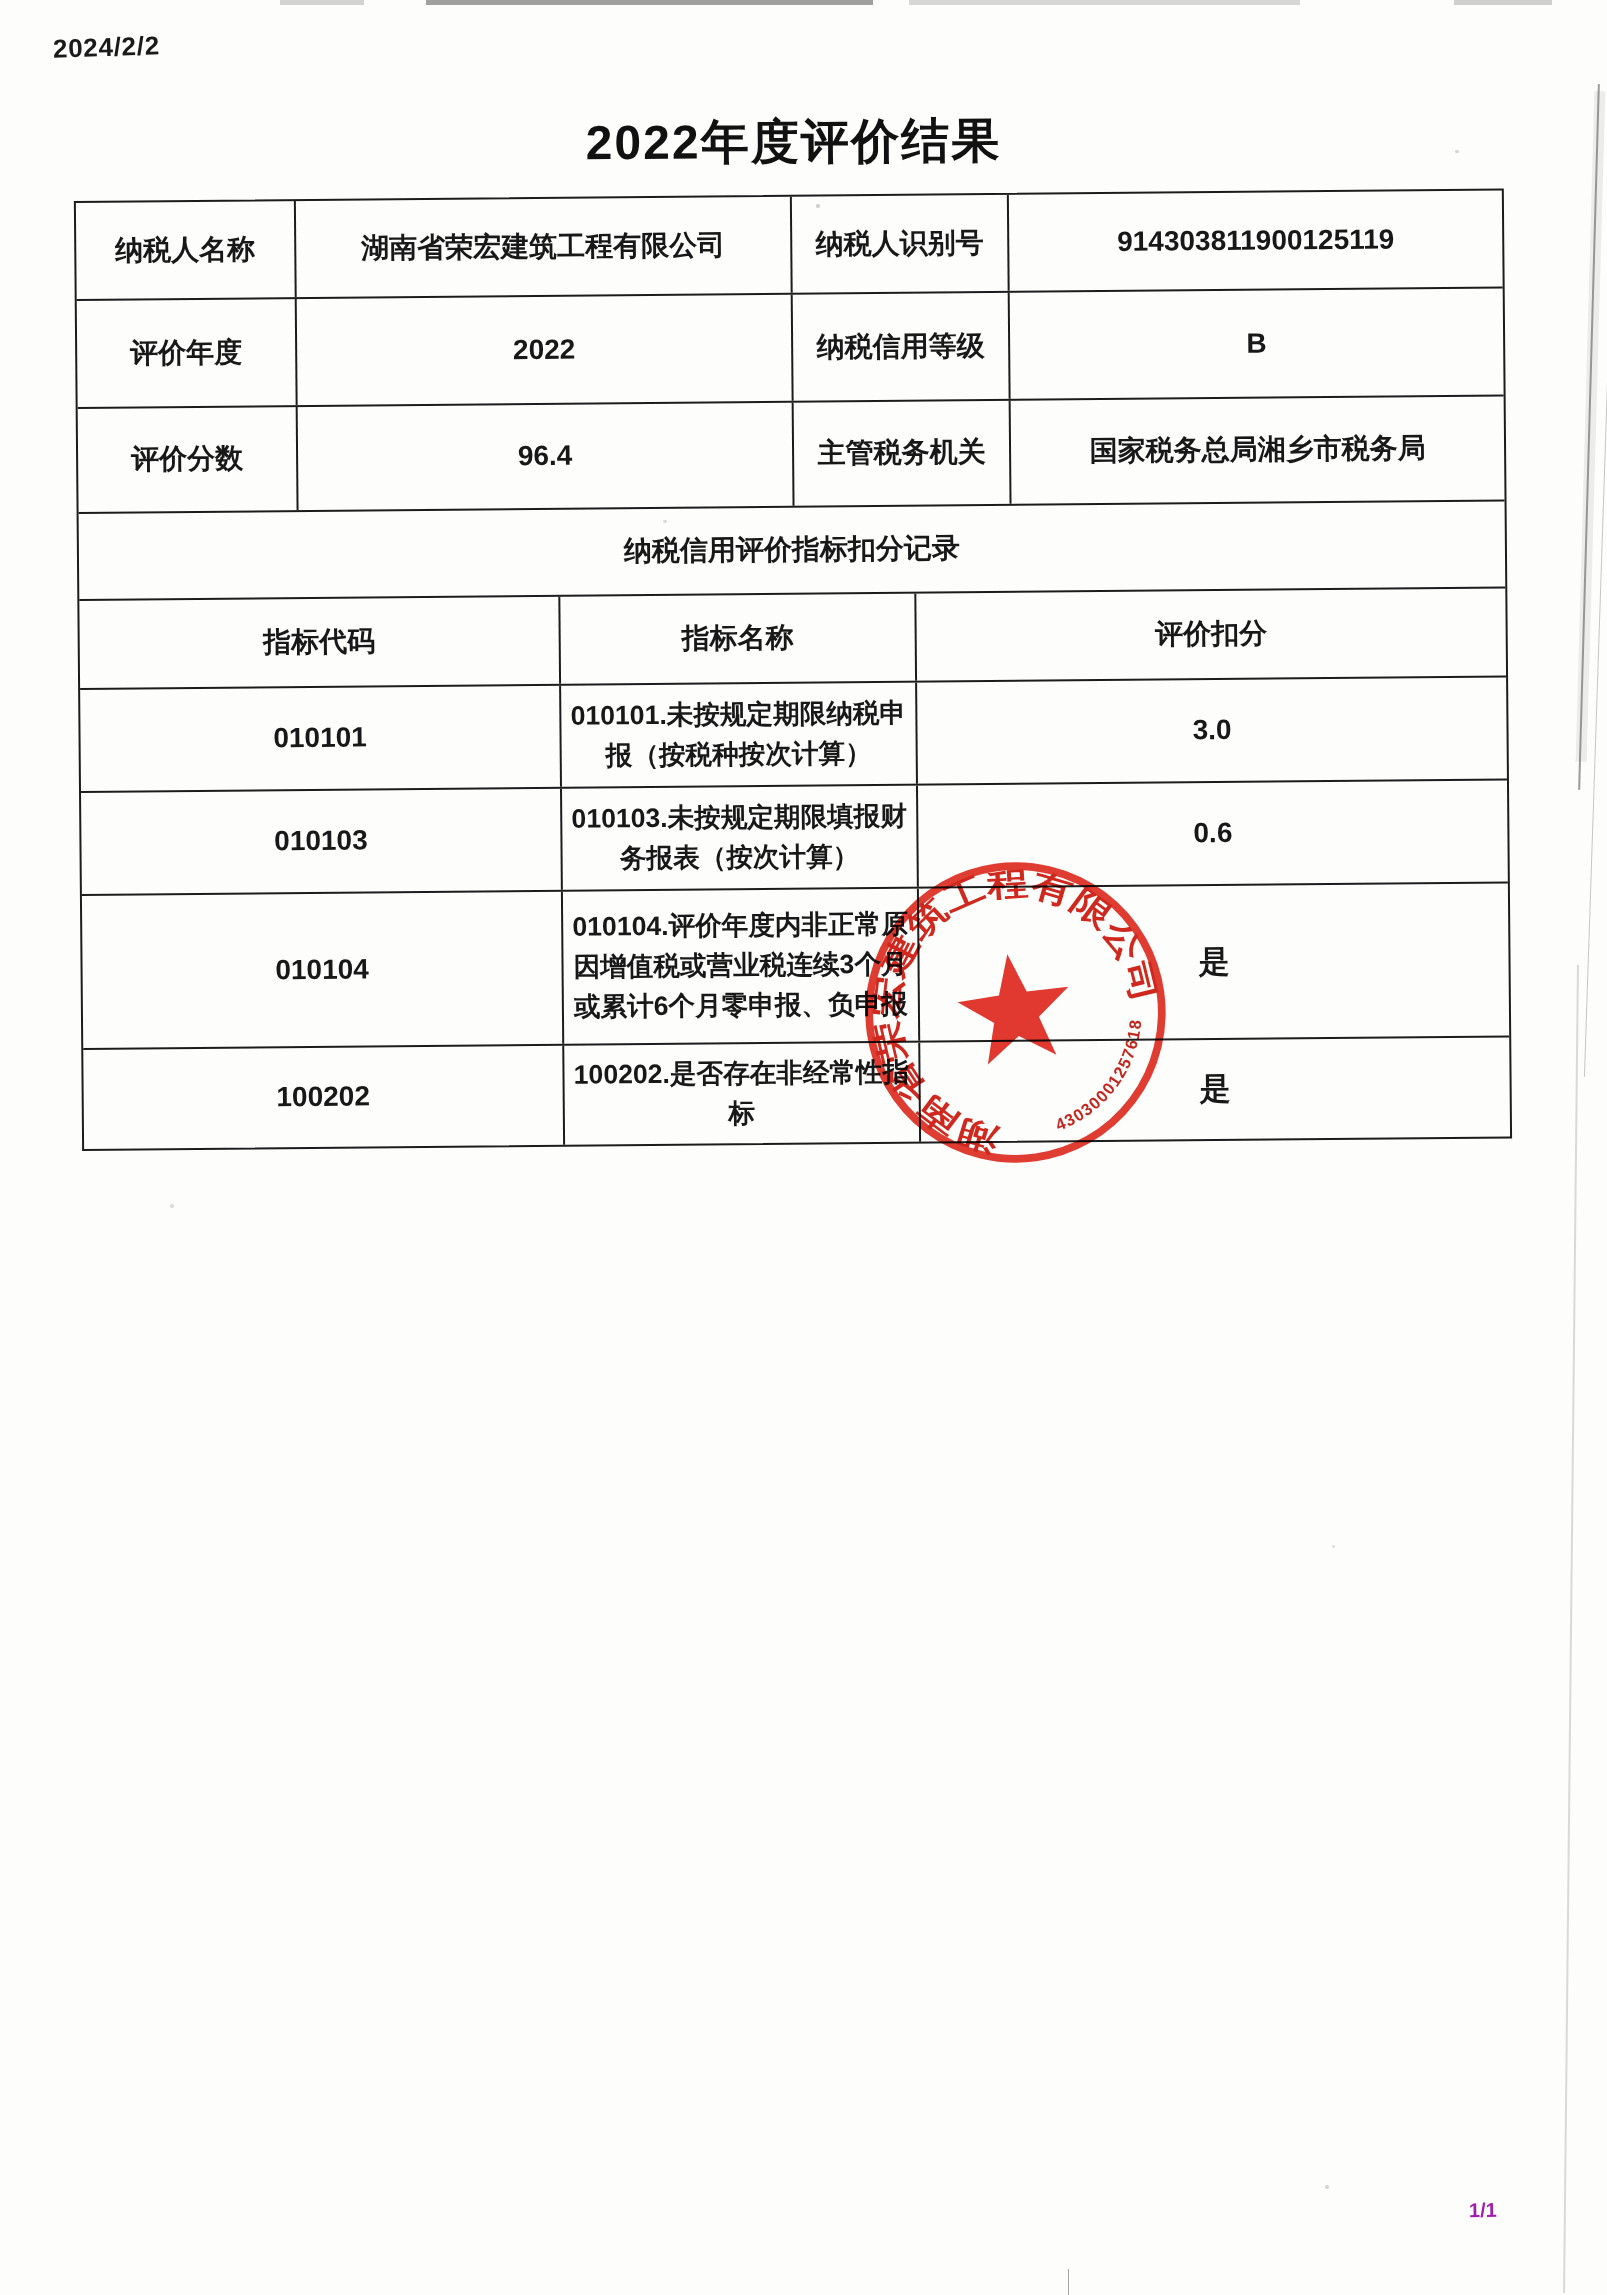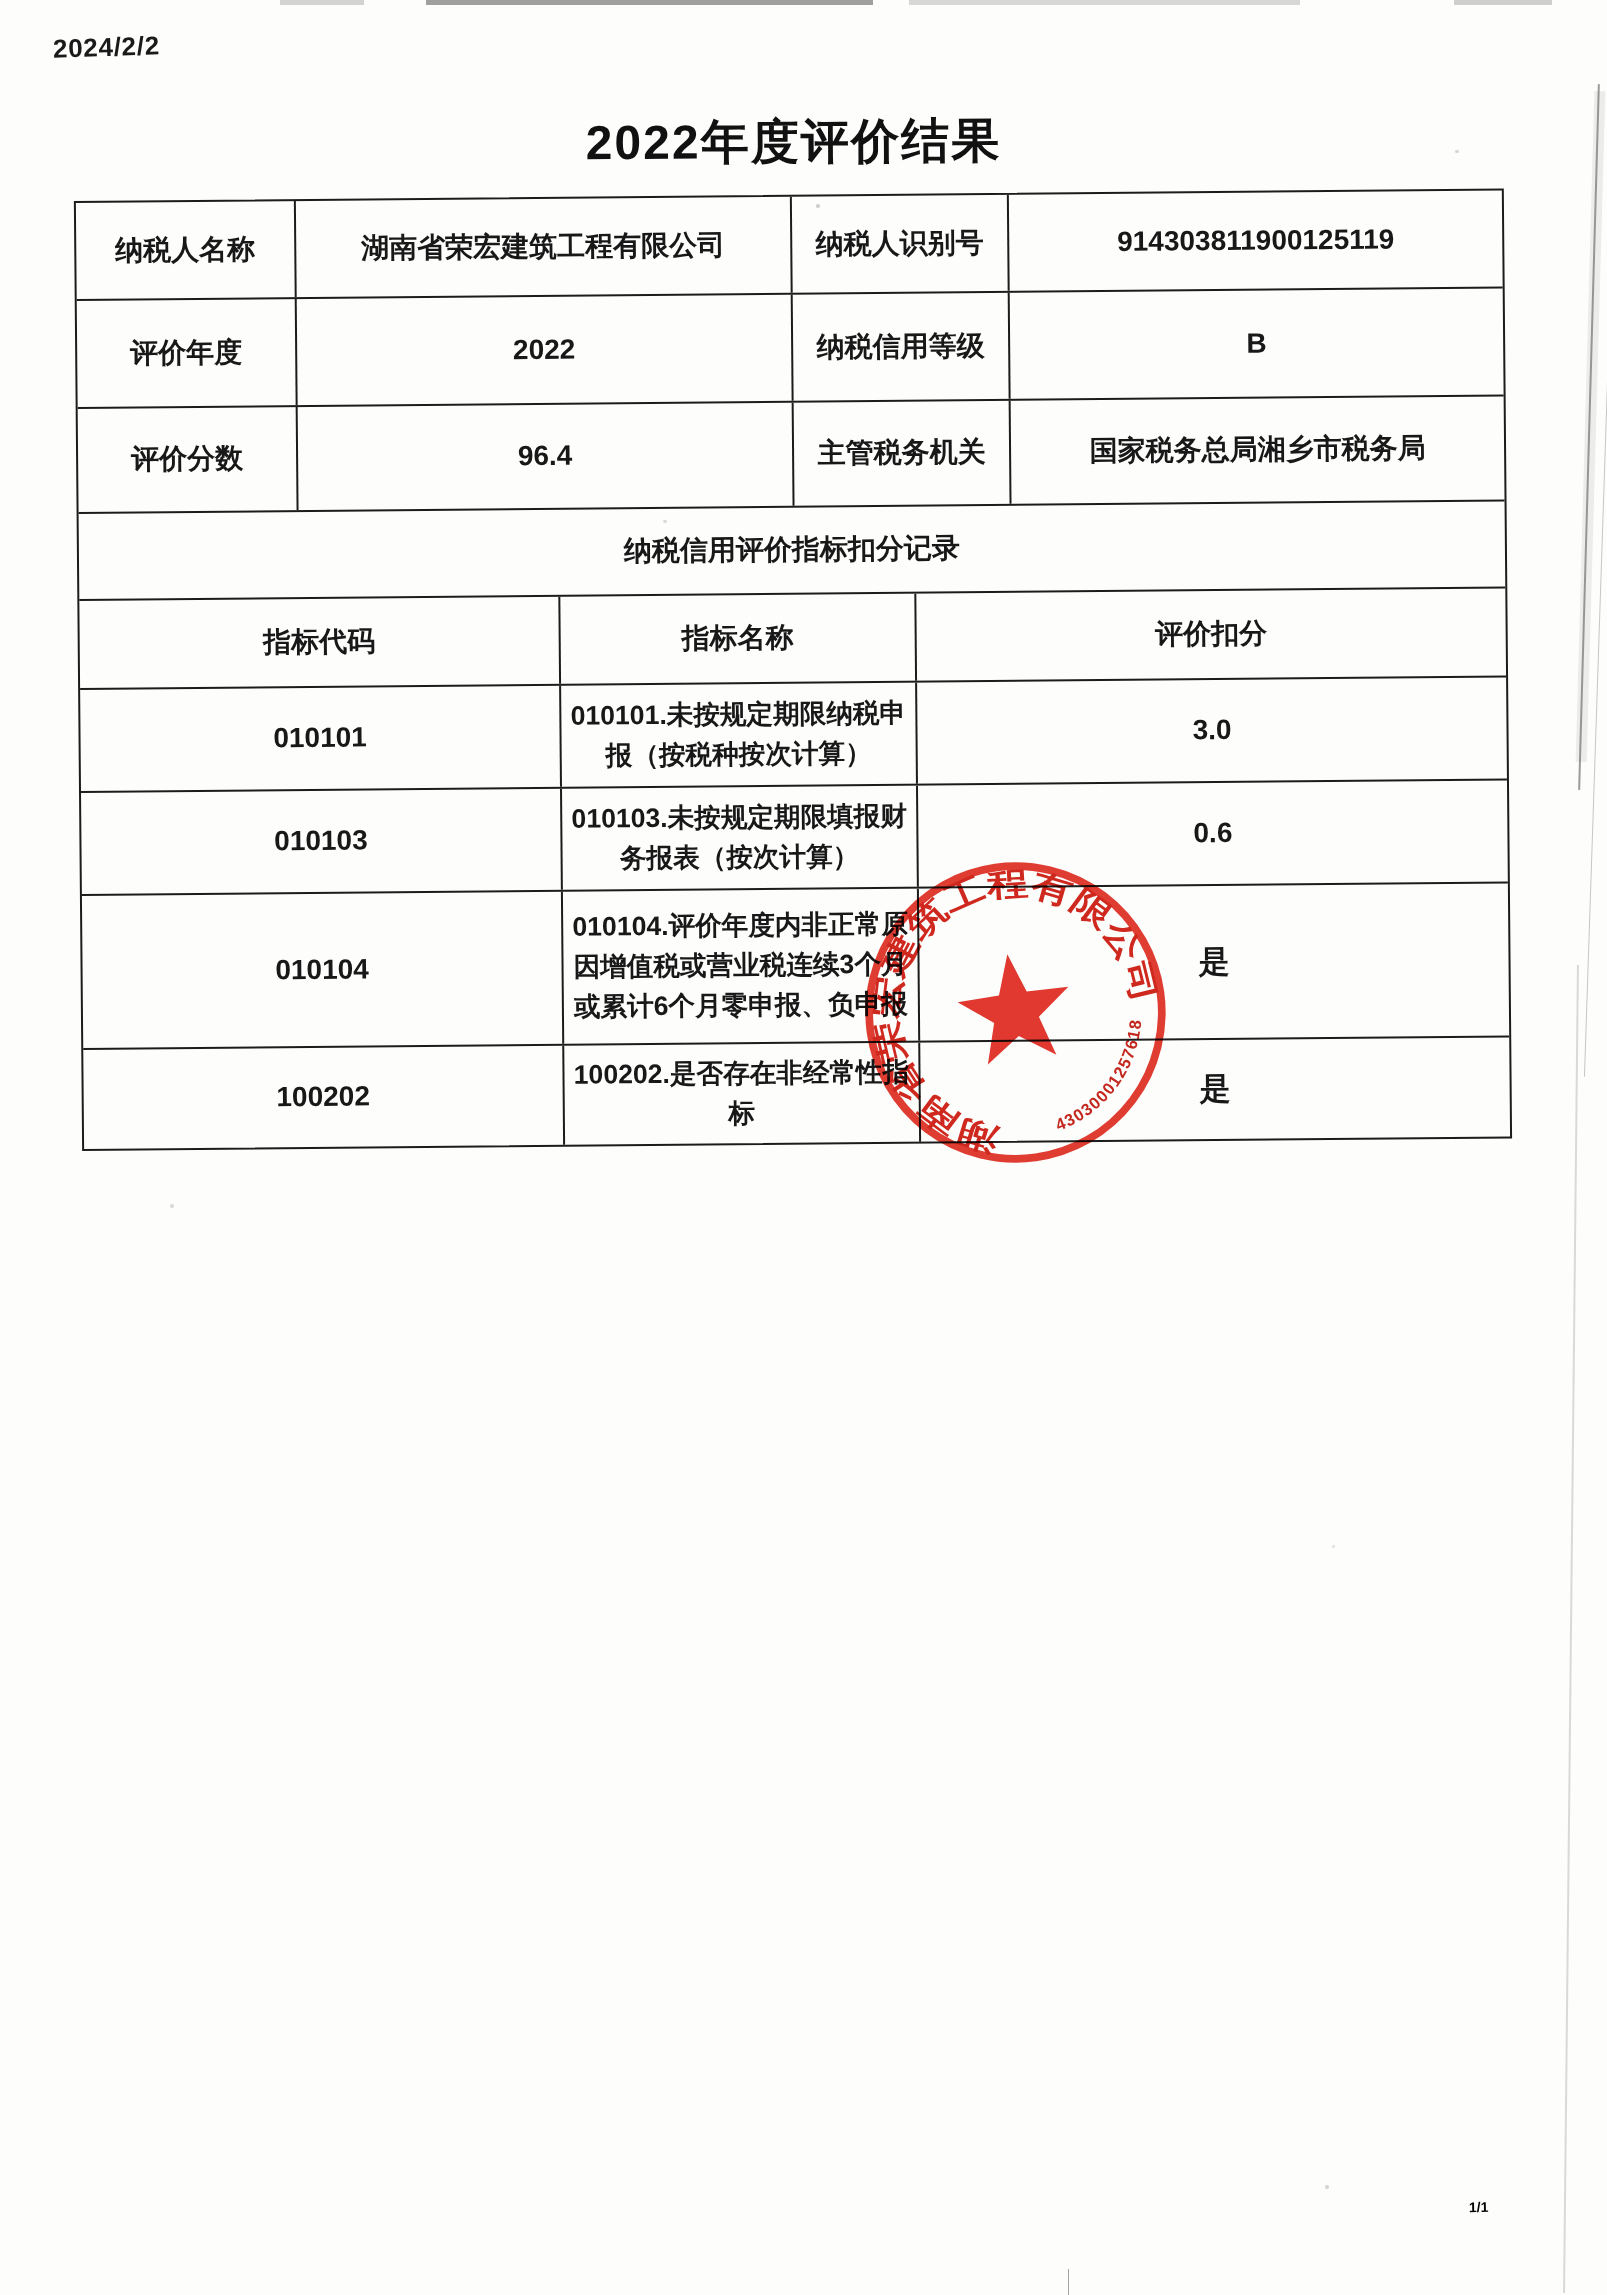--- a/index.html
+++ b/index.html
@@ -41,21 +41,21 @@
   .r-info1{height:98px;} .r-info2{height:108px;} .r-info3{height:105px;}
   .r-banner{height:87px;}
   .r-header{height:89px;}
   .r-rec1{height:103px;} .r-rec2{height:103px;} .r-rec3{height:154px;} .r-rec4{height:99px;}
   .banner-cell{flex:1;border-right:none;font-size:28px;}
   .name-cell{font-size:26.6px;font-weight:600;line-height:1.5;padding:4.2px 8.4px;}
   .ded-cell{font-size:28px;}
   .yes-cell{font-size:31px;}
   .page-number{
     position:absolute;left:1469px;top:2199px;
-    font-size:14px;font-weight:700;transform:rotate(-1deg);color:#000000;
+    font-size:20px;font-weight:700;transform:rotate(-1deg);color:#a21caf;
   }
   
   .stamp{
     position:absolute;left:851px;top:848px;width:329px;height:329px;
     mix-blend-mode:multiply;opacity:.95;
     transform:rotate(-8deg);
   }
   
   .artifact{position:absolute;pointer-events:none;}
   .top-mark{top:0;height:4.9px;background:#2f2f2f;}

